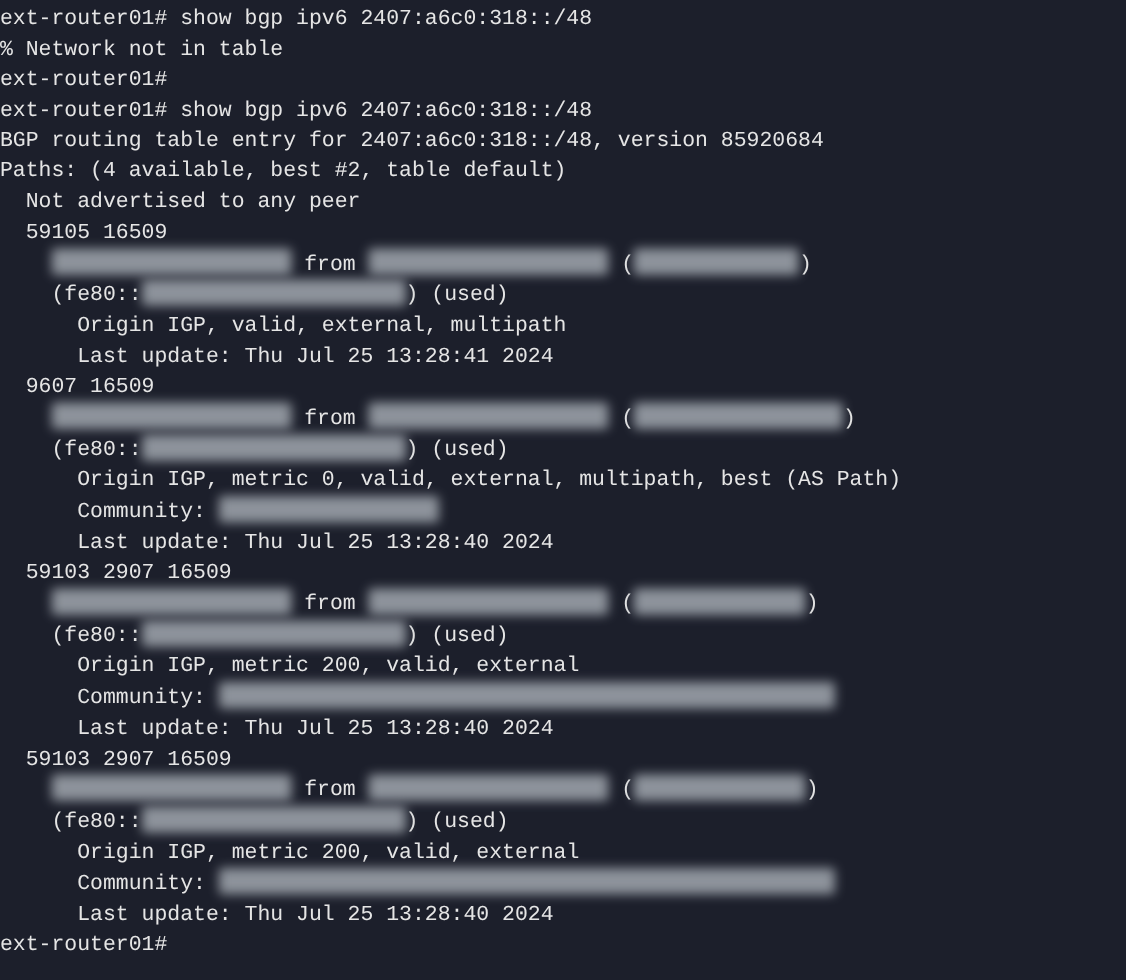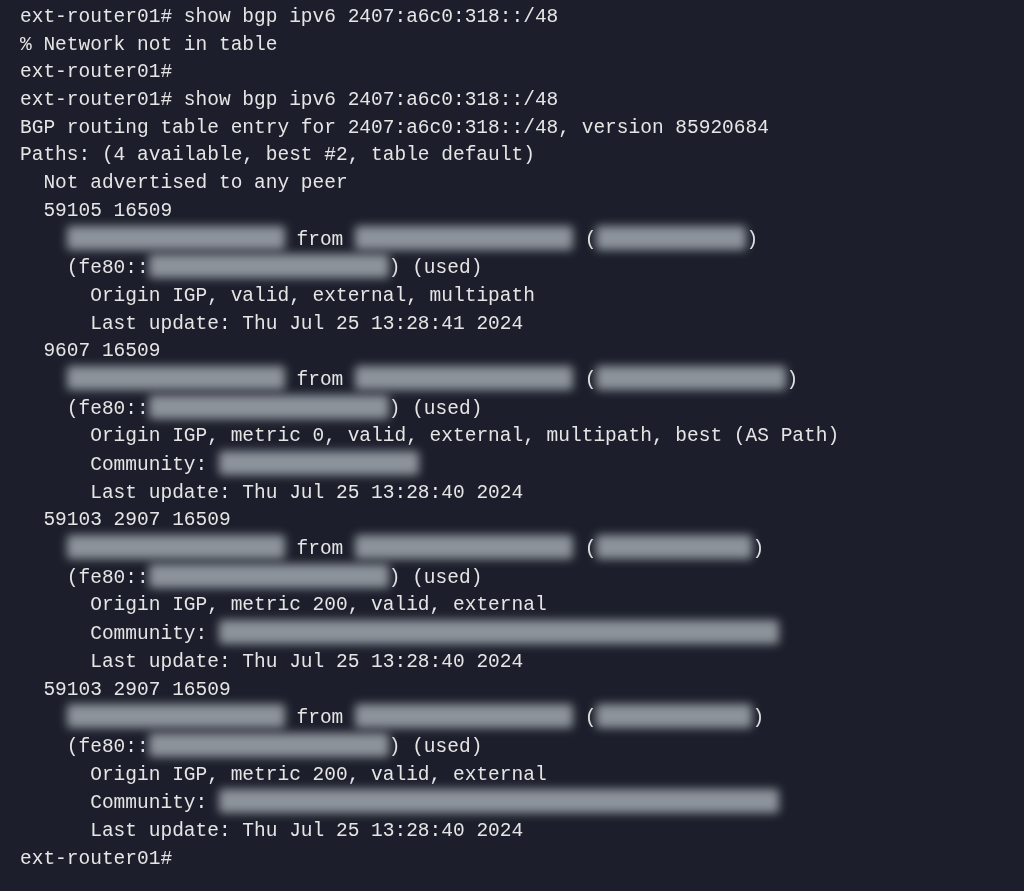--- a/index.html
+++ b/index.html
@@ -8,21 +8,21 @@
     width: 1024px;
     height: 891px;
     background: #1c1f2b;
     color: #e5e5e5;
     font-family: "Menlo", "Consolas", "Courier New", monospace;
     font-size: 19.5px;
     line-height: 1.42;
     overflow: hidden;
   }
   .terminal {
-    padding: 4px 8px 0 20px;
+    padding: 4px 8px 0 0;
     white-space: pre;
     font-family: Liberation Mono, monospace;
   }
   .line { white-space: pre; }
   .seg { display: inline; }
   
   .blur {
     display: inline-block;
     vertical-align: -5px;
     height: 24px;

